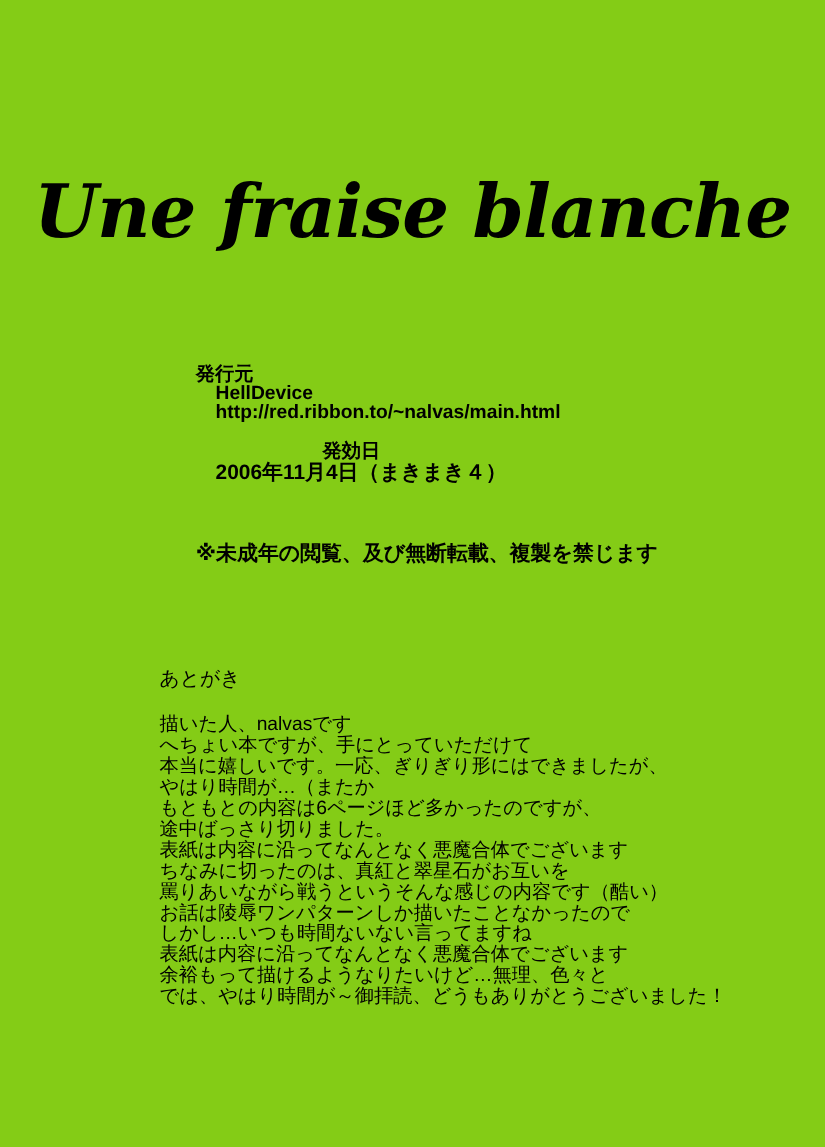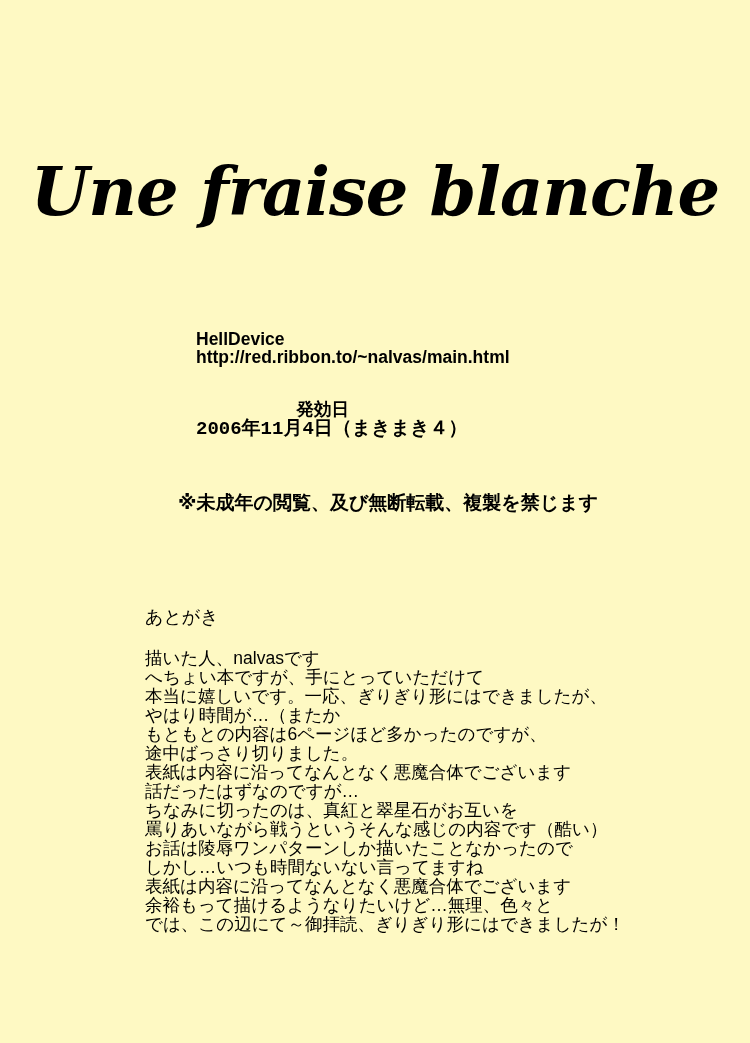--- a/index.html
+++ b/index.html
@@ -11,21 +11,21 @@
     height: 1043px;
     background: #ffffff;
     color: #000000;
     position: relative;
     overflow: hidden;
     font-family: "Liberation Sans", "DejaVu Sans", sans-serif;
   }
   .page {
     position: absolute;
     inset: 0;
-    background: #fef9c3;
+    background: #84cc16;
   }
   .title {
     position: absolute;
     top: 152px;
     left: 0;
     right: 0;
     margin: 0;
     text-align: center;
     font-family: "DejaVu Serif", "Liberation Serif", serif;
     font-style: italic;
@@ -43,21 +43,20 @@
     line-height: 17.5px;
     white-space: nowrap;
   }
   .publisher-block { top: 331px; }
   .date-block { top: 401px; text-align: center; }
   .info-block .label { margin: 0; }
   .info-block .indent { margin-left: 18px; }
   .date-block .indent {
     font-size: 19px;
     line-height: 21px;
-    font-family: Liberation Mono, monospace;
   }
   .notice {
     position: absolute;
     left: 178px;
     top: 490px;
     font-weight: bold;
     font-size: 19px;
     white-space: nowrap;
   }
   .afterword {
@@ -76,20 +75,21 @@
   .afterword .line { height: 19px; }
 </style>
 </head>
 <body>
 
 <div class="page">
 
   <h1 class="title">Une fraise blanche</h1>
 
   <div class="info-block publisher-block">
+    <div class="label">発行元</div>
     <div class="indent">HellDevice</div>
     <div class="indent">http://red.ribbon.to/~nalvas/main.html</div>
   </div>
 
   <div class="info-block date-block">
     <div class="label">発効日</div>
     <div class="indent">2006年11月4日（まきまき４）</div>
   </div>
 
   <div class="notice">※未成年の閲覧、及び無断転載、複製を禁じます</div>
@@ -97,24 +97,23 @@
   <div class="afterword">
     <div class="heading">あとがき</div>
     <div class="lines">
       <div class="line">描いた人、nalvasです</div>
       <div class="line">へちょい本ですが、手にとっていただけて</div>
       <div class="line">本当に嬉しいです。一応、ぎりぎり形にはできましたが、</div>
       <div class="line">やはり時間が…（またか</div>
       <div class="line">もともとの内容は6ページほど多かったのですが、</div>
       <div class="line">途中ばっさり切りました。</div>
       <div class="line">表紙は内容に沿ってなんとなく悪魔合体でございます</div>
-      <div class="line">話だったはずなのですが…</div>
       <div class="line">ちなみに切ったのは、真紅と翠星石がお互いを</div>
       <div class="line">罵りあいながら戦うというそんな感じの内容です（酷い）</div>
       <div class="line">お話は陵辱ワンパターンしか描いたことなかったので</div>
       <div class="line">しかし…いつも時間ないない言ってますね</div>
       <div class="line">表紙は内容に沿ってなんとなく悪魔合体でございます</div>
       <div class="line">余裕もって描けるようなりたいけど…無理、色々と</div>
-      <div class="line">では、この辺にて～御拝読、ぎりぎり形にはできましたが！</div>
+      <div class="line">では、やはり時間が～御拝読、どうもありがとうございました！</div>
     </div>
   </div>
 
 </div>
 
 </body></html>

